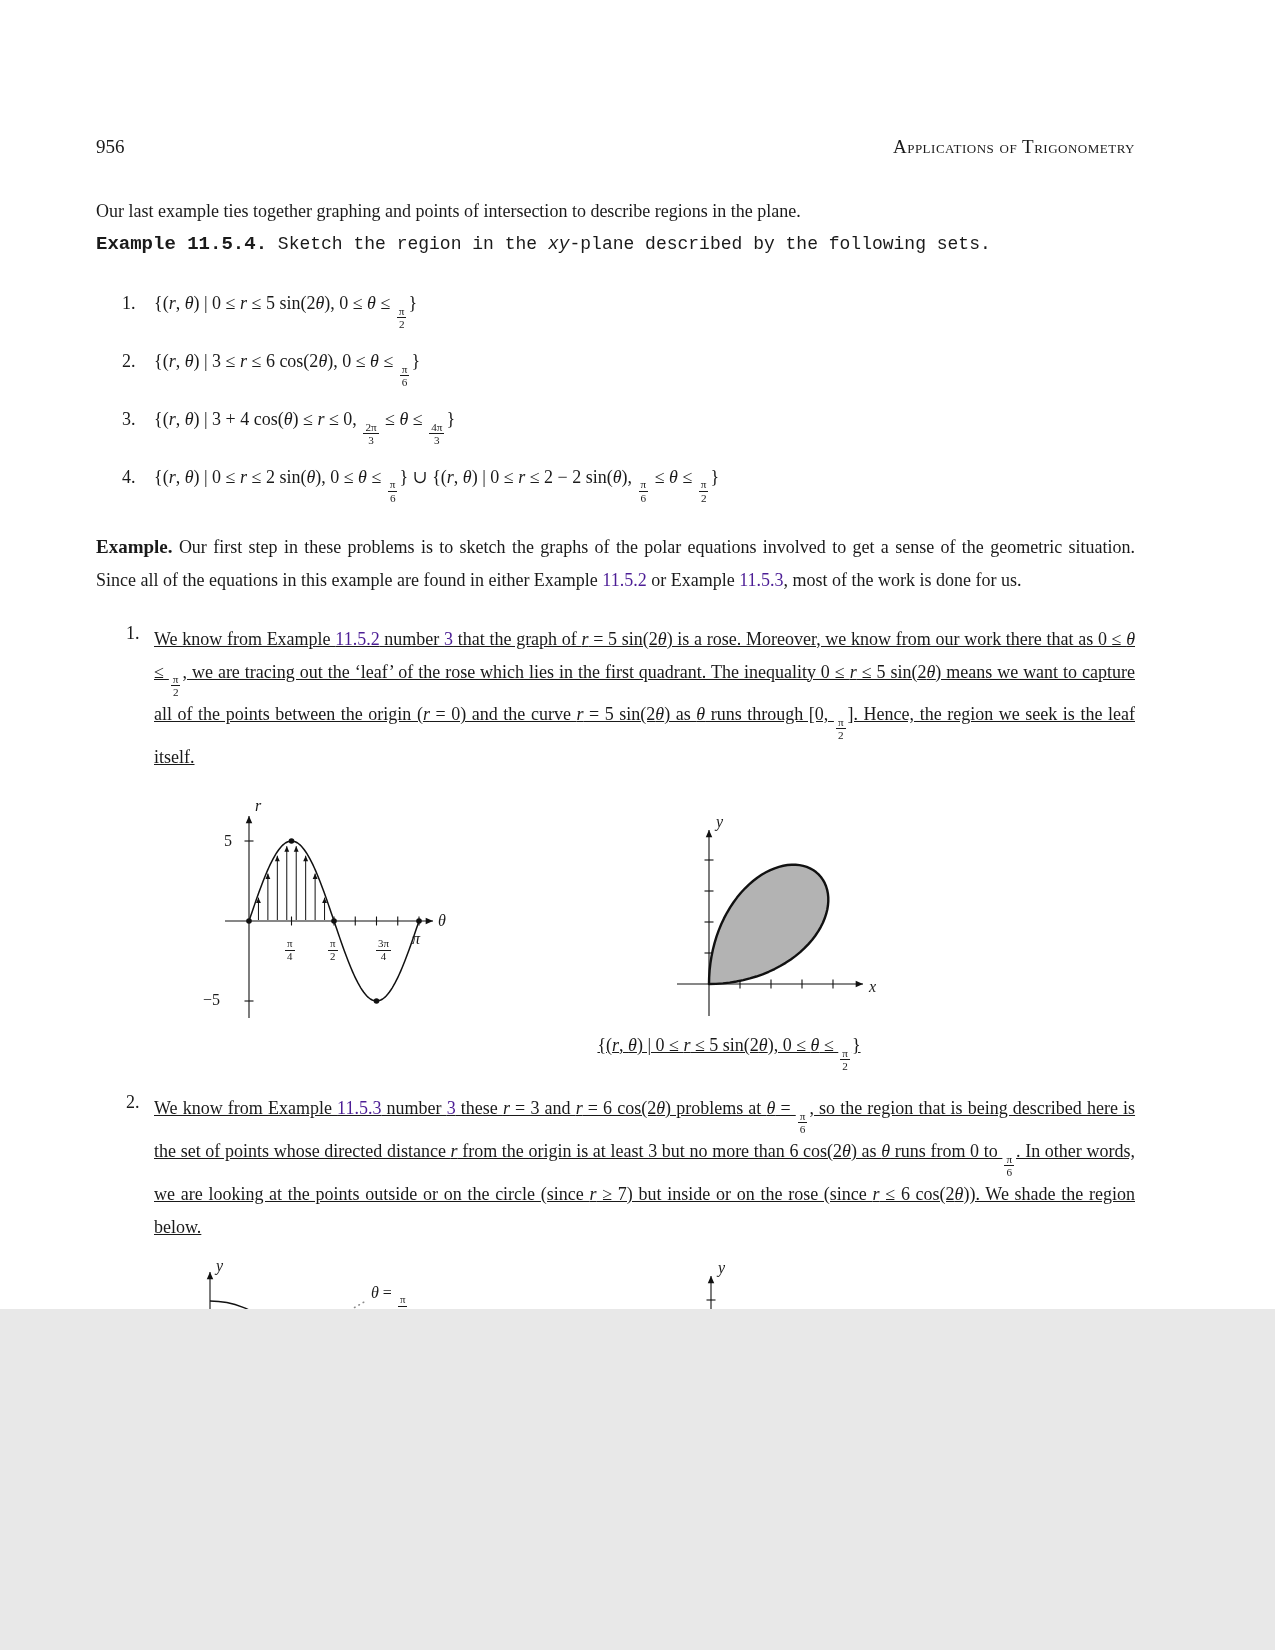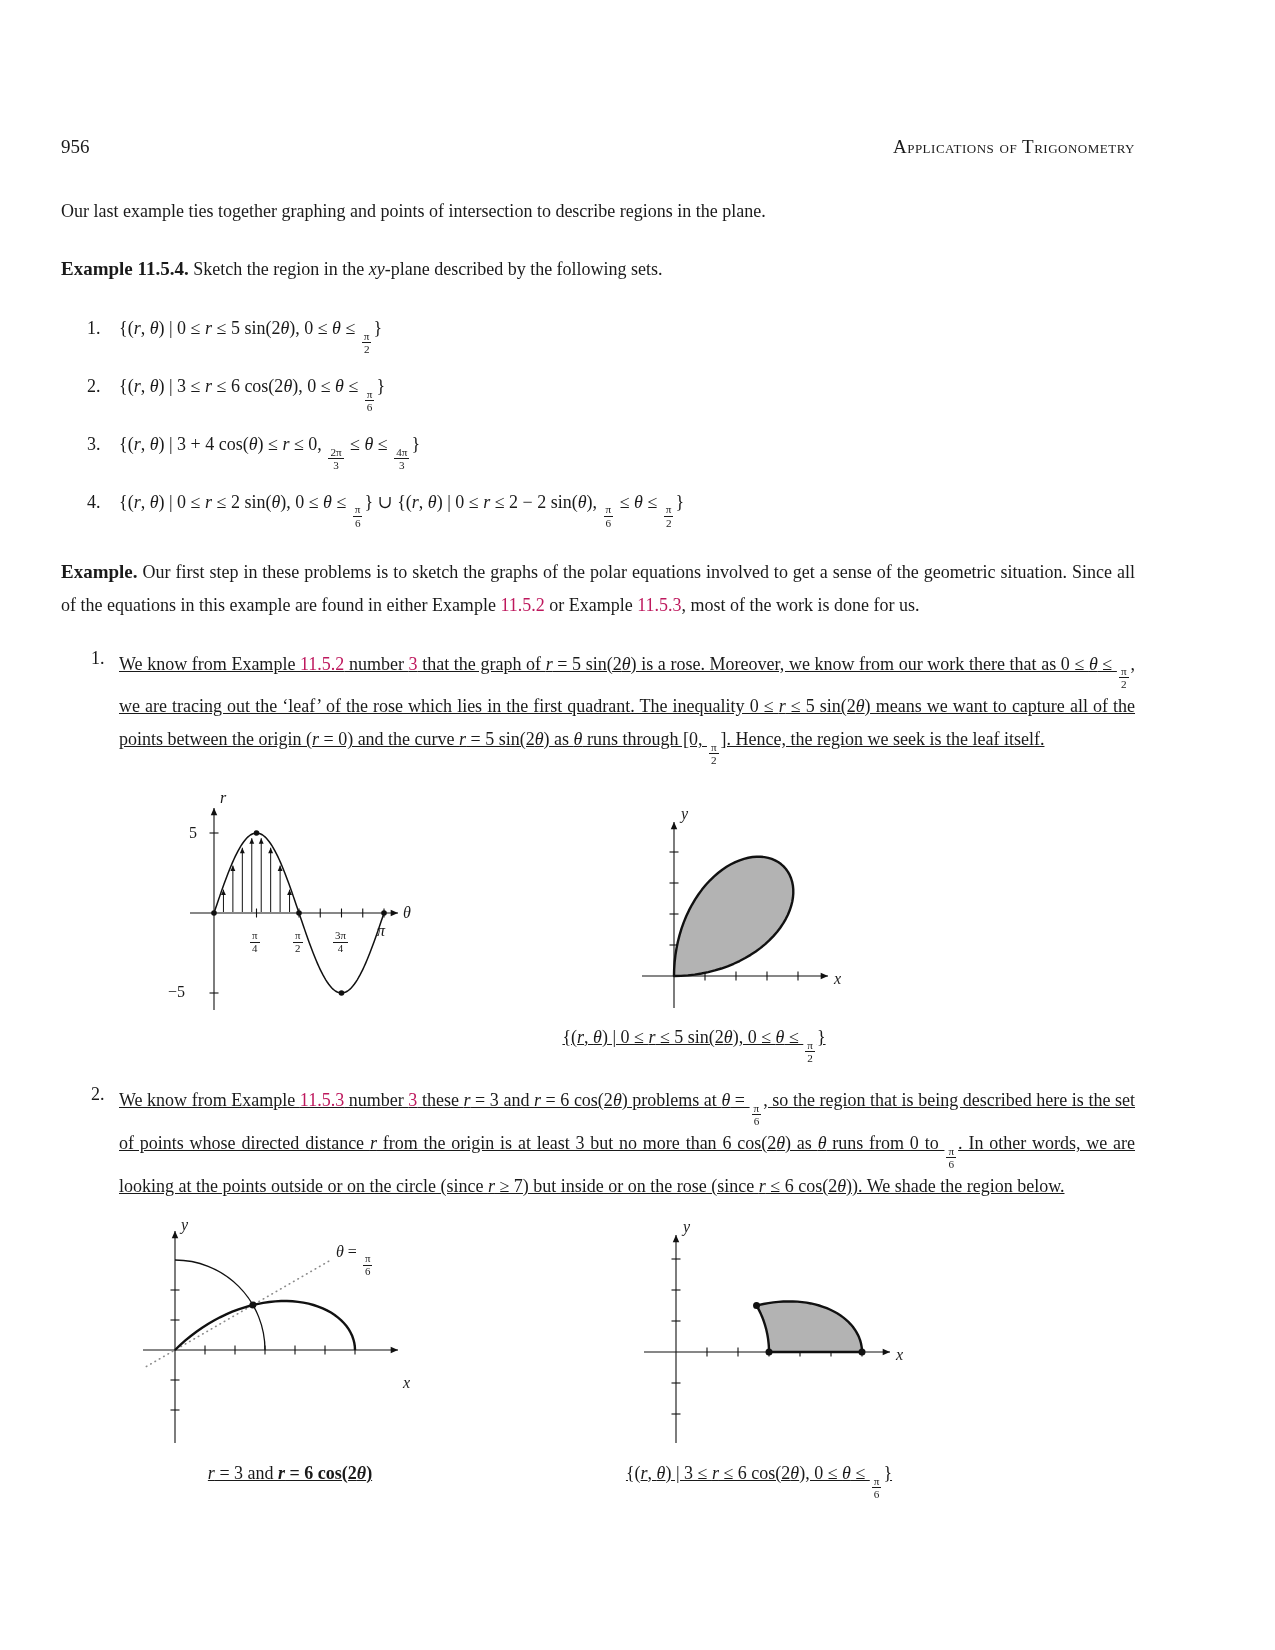--- a/index.html
+++ b/index.html
@@ -1,45 +1,45 @@
 <!DOCTYPE html>
 <html><head>
 <meta charset="utf-8">
 <style>
   html,body{margin:0;padding:0;background:#e8e8e8;}
   .page{
     position:relative;
-    width:1275px;height:1650px;
+    width:1275px;height:1309px;
     background:#ffffff;
     font-family:"Liberation Serif","DejaVu Serif",serif;
     color:#1a1a1a;
     overflow:hidden;
     margin:0 auto;
     box-sizing:border-box;
-    padding:136px 140px 0 61px;
+    padding:136px 140px 0 96px;
     font-size:18px;
   }
   .hdr{display:flex;justify-content:space-between;align-items:baseline;font-size:19px;}
   .hdr .running{font-variant:small-caps;letter-spacing:.5px;}
   p{margin:0;}
   .body-text{line-height:33px;text-align:justify;}
   .intro{margin-top:37px;}
-  .example-p{margin-top:24px;}
+  .example-p{font-family:Liberation Mono, monospace;}
   .lbl{font-weight:bold;font-size:19px;}
   .sets{margin-top:24px;}
   .set-row{display:flex;margin-bottom:13px;line-height:36px;}
   .set-num{width:32px;flex:0 0 32px;margin-left:26px;}
   .solution{margin-top:26px;}
   .sol-item{display:flex;margin-top:26px;}
   .sol-num{width:28px;flex:0 0 28px;margin-left:30px;}
   .sol-body{flex:1;line-height:33px;text-align:justify;text-decoration:underline;}
   .i{font-style:italic;}
   .b{font-weight:bold;}
   .bi{font-weight:bold;font-style:italic;}
-  .link{color:#be185d;}
+  .link{color:#4c1d95;}
   .frac{display:inline-flex;flex-direction:column;align-items:center;line-height:1.08;
         font-size:.62em;vertical-align:-.52em;margin:0 2px;font-style:normal;text-align:center;}
   .frac .fn{border-bottom:1px solid #1a1a1a;padding:0 2px;display:block;}
   .frac .fd{display:block;}
   
   .figrow{display:flex;align-items:flex-start;}
   .figrow1{margin-top:12px;}
   .figrow2{margin-top:14px;}
   .fig{position:relative;flex:0 0 auto;}
   .fig svg{position:absolute;left:0;top:0;}
@@ -164,21 +164,21 @@
           <span class="flabel" style="left:30px;top:47px;">5</span>
           <span class="flabel" style="left:9px;top:206px;">−5</span>
           <span class="flabel" style="left:89px;top:142px;"><span class="frac">
                 <span class="fn">π</span>
                 <span class="fd">4</span>
               </span></span>
           <span class="flabel" style="left:132px;top:142px;"><span class="frac">
                 <span class="fn">π</span>
                 <span class="fd">2</span>
               </span></span>
-          <span class="flabel" style="left:172px;top:142px;"><span class="frac">
+          <span class="flabel" style="left:180px;top:142px;"><span class="frac">
                 <span class="fn">3π</span>
                 <span class="fd">4</span>
               </span></span>
           <span class="flabel i" style="left:218px;top:145px;">π</span>
         </div>
 
         <div class="figcol" style="margin-left:200px;">
           <div class="fig" id="figf1r" style="width:250px;height:237px;">
             <svg id="svg-f1r" width="250" height="237">
                 <line x1="33" y1="198" x2="219" y2="198" stroke="#111111" stroke-width="1.1"></line>

